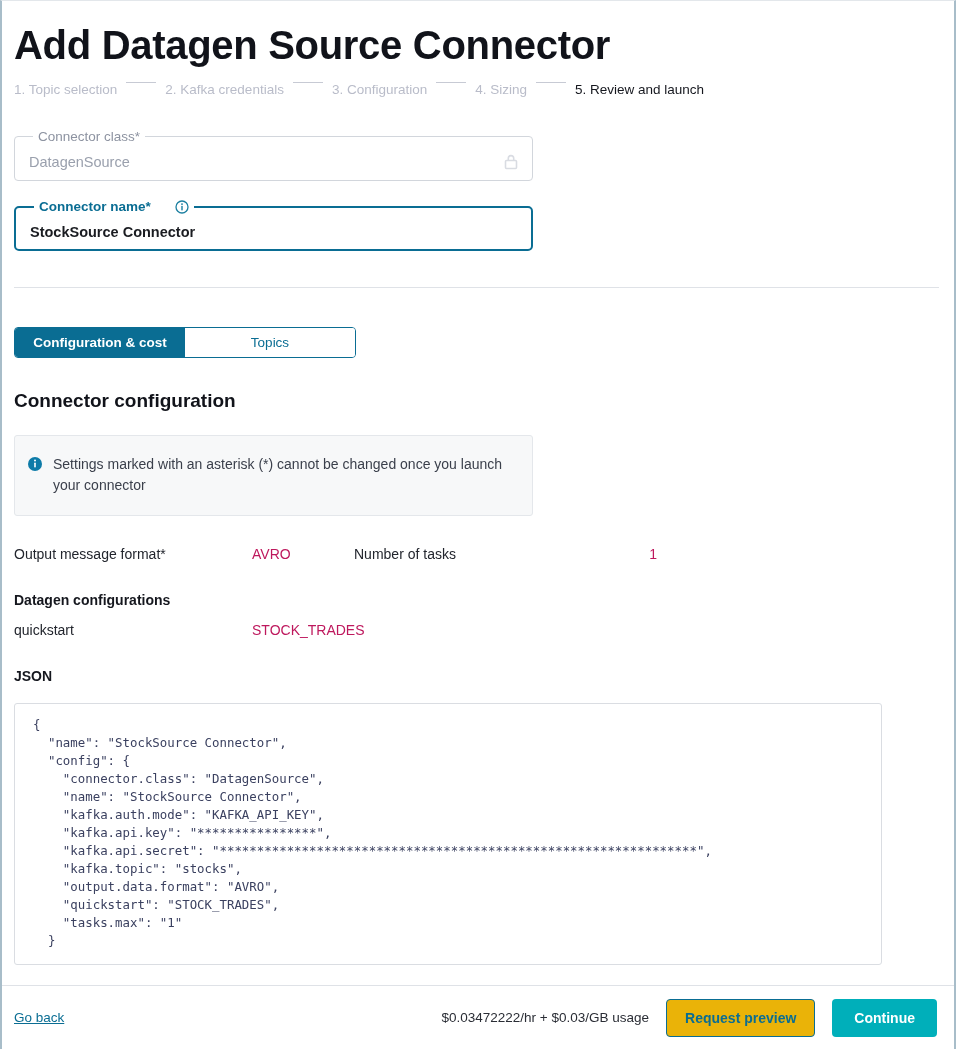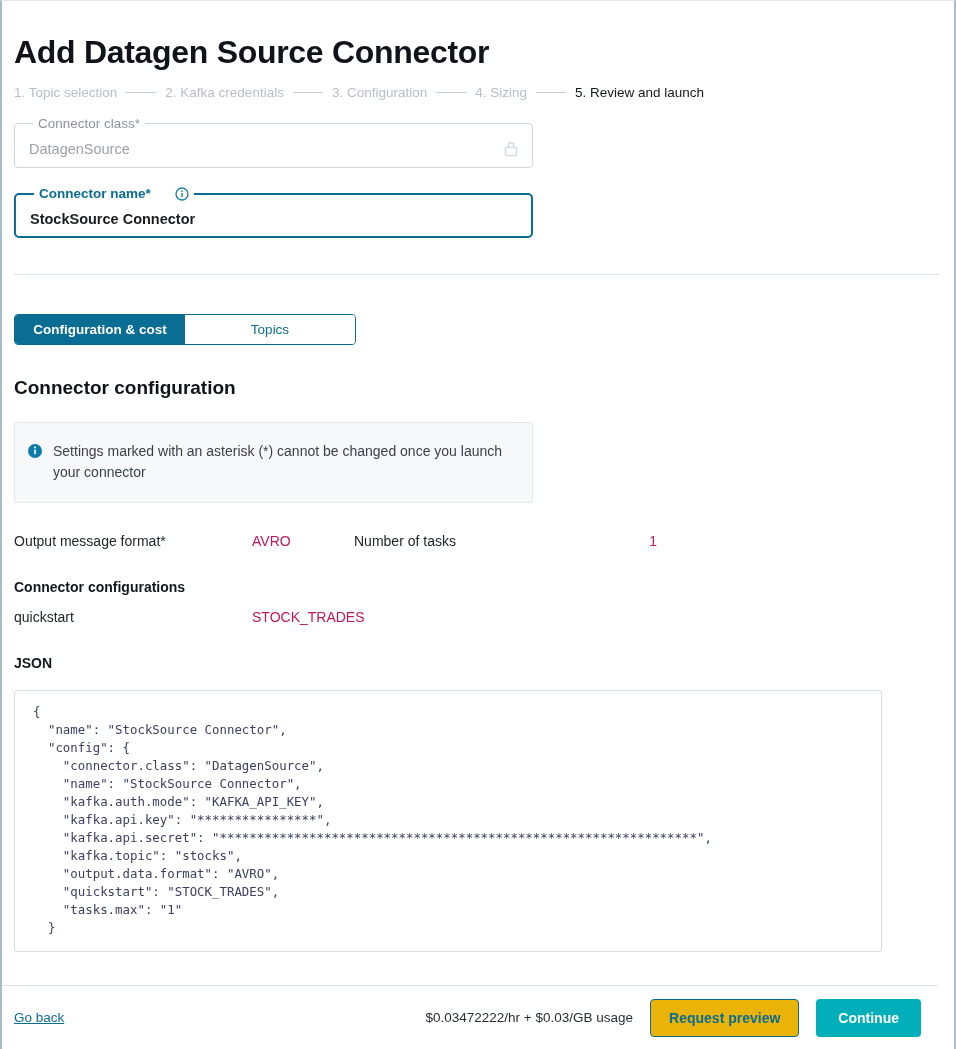--- a/index.html
+++ b/index.html
@@ -25,32 +25,32 @@
 
   .content {
     padding: 18px 12px 0 12px;
     height: 985px;
     overflow: hidden;
     position: relative;
   }
 
   
   .page-title {
-    font-size: 32px;
+    font-size: 40px;
     font-weight: bold;
     letter-spacing: -0.3px;
-    margin: 15px 0 14px 0;
+    margin: 4px 0 14px 0;
     color: #11131a;
   }
 
   .steps {
     display: flex;
-    align-items: center;
-    font-size: 13.5px;
-    margin-bottom: 16px;
+    align-items: flex-start;
+    font-size: 13.5px;
+    margin-bottom: 32px;
   }
   .step { color: #b9bcc9; white-space: nowrap; }
   .step.active { color: #15171e; font-weight: normal; }
   .step-sep {
     display: inline-block;
     width: 30px;
     height: 1px;
     background: #c7cad4;
     margin: 0 9px;
     flex: none;
@@ -210,21 +210,21 @@
     font-size: 12.4px;
     line-height: 18px;
     color: #3b4160;
     white-space: pre;
     margin: 0;
   }
 
   
   .footer {
     position: absolute;
-    left: 0; right: 16px; bottom: 0;
+    left: 0; right: 0; bottom: 0;
     height: 64px;
     border-top: 1px solid #dfe2e7;
     background: #fff;
     display: flex;
     align-items: center;
     padding: 0 17px 0 12px;
   }
   .go-back {
     font-size: 13.5px;
     color: #0a6d93;
@@ -320,21 +320,21 @@
       <div class="banner-text">Settings marked with an asterisk (*) cannot be changed once you launch your connector</div>
     </div>
 
     <div class="cfg-grid">
       <div class="cfg-key">Output message format*</div>
       <div class="cfg-val">AVRO</div>
       <div class="cfg-key">Number of tasks</div>
       <div class="cfg-val right">1</div>
     </div>
 
-    <div class="sub-title">Connector configurations</div>
+    <div class="sub-title">Datagen configurations</div>
 
     <div class="adv-row">
       <div class="cfg-key">quickstart</div>
       <div class="cfg-val">STOCK_TRADES</div>
     </div>
 
     <div class="json-label">JSON</div>
 
     <div class="json-box">
       <pre class="json-code">{

